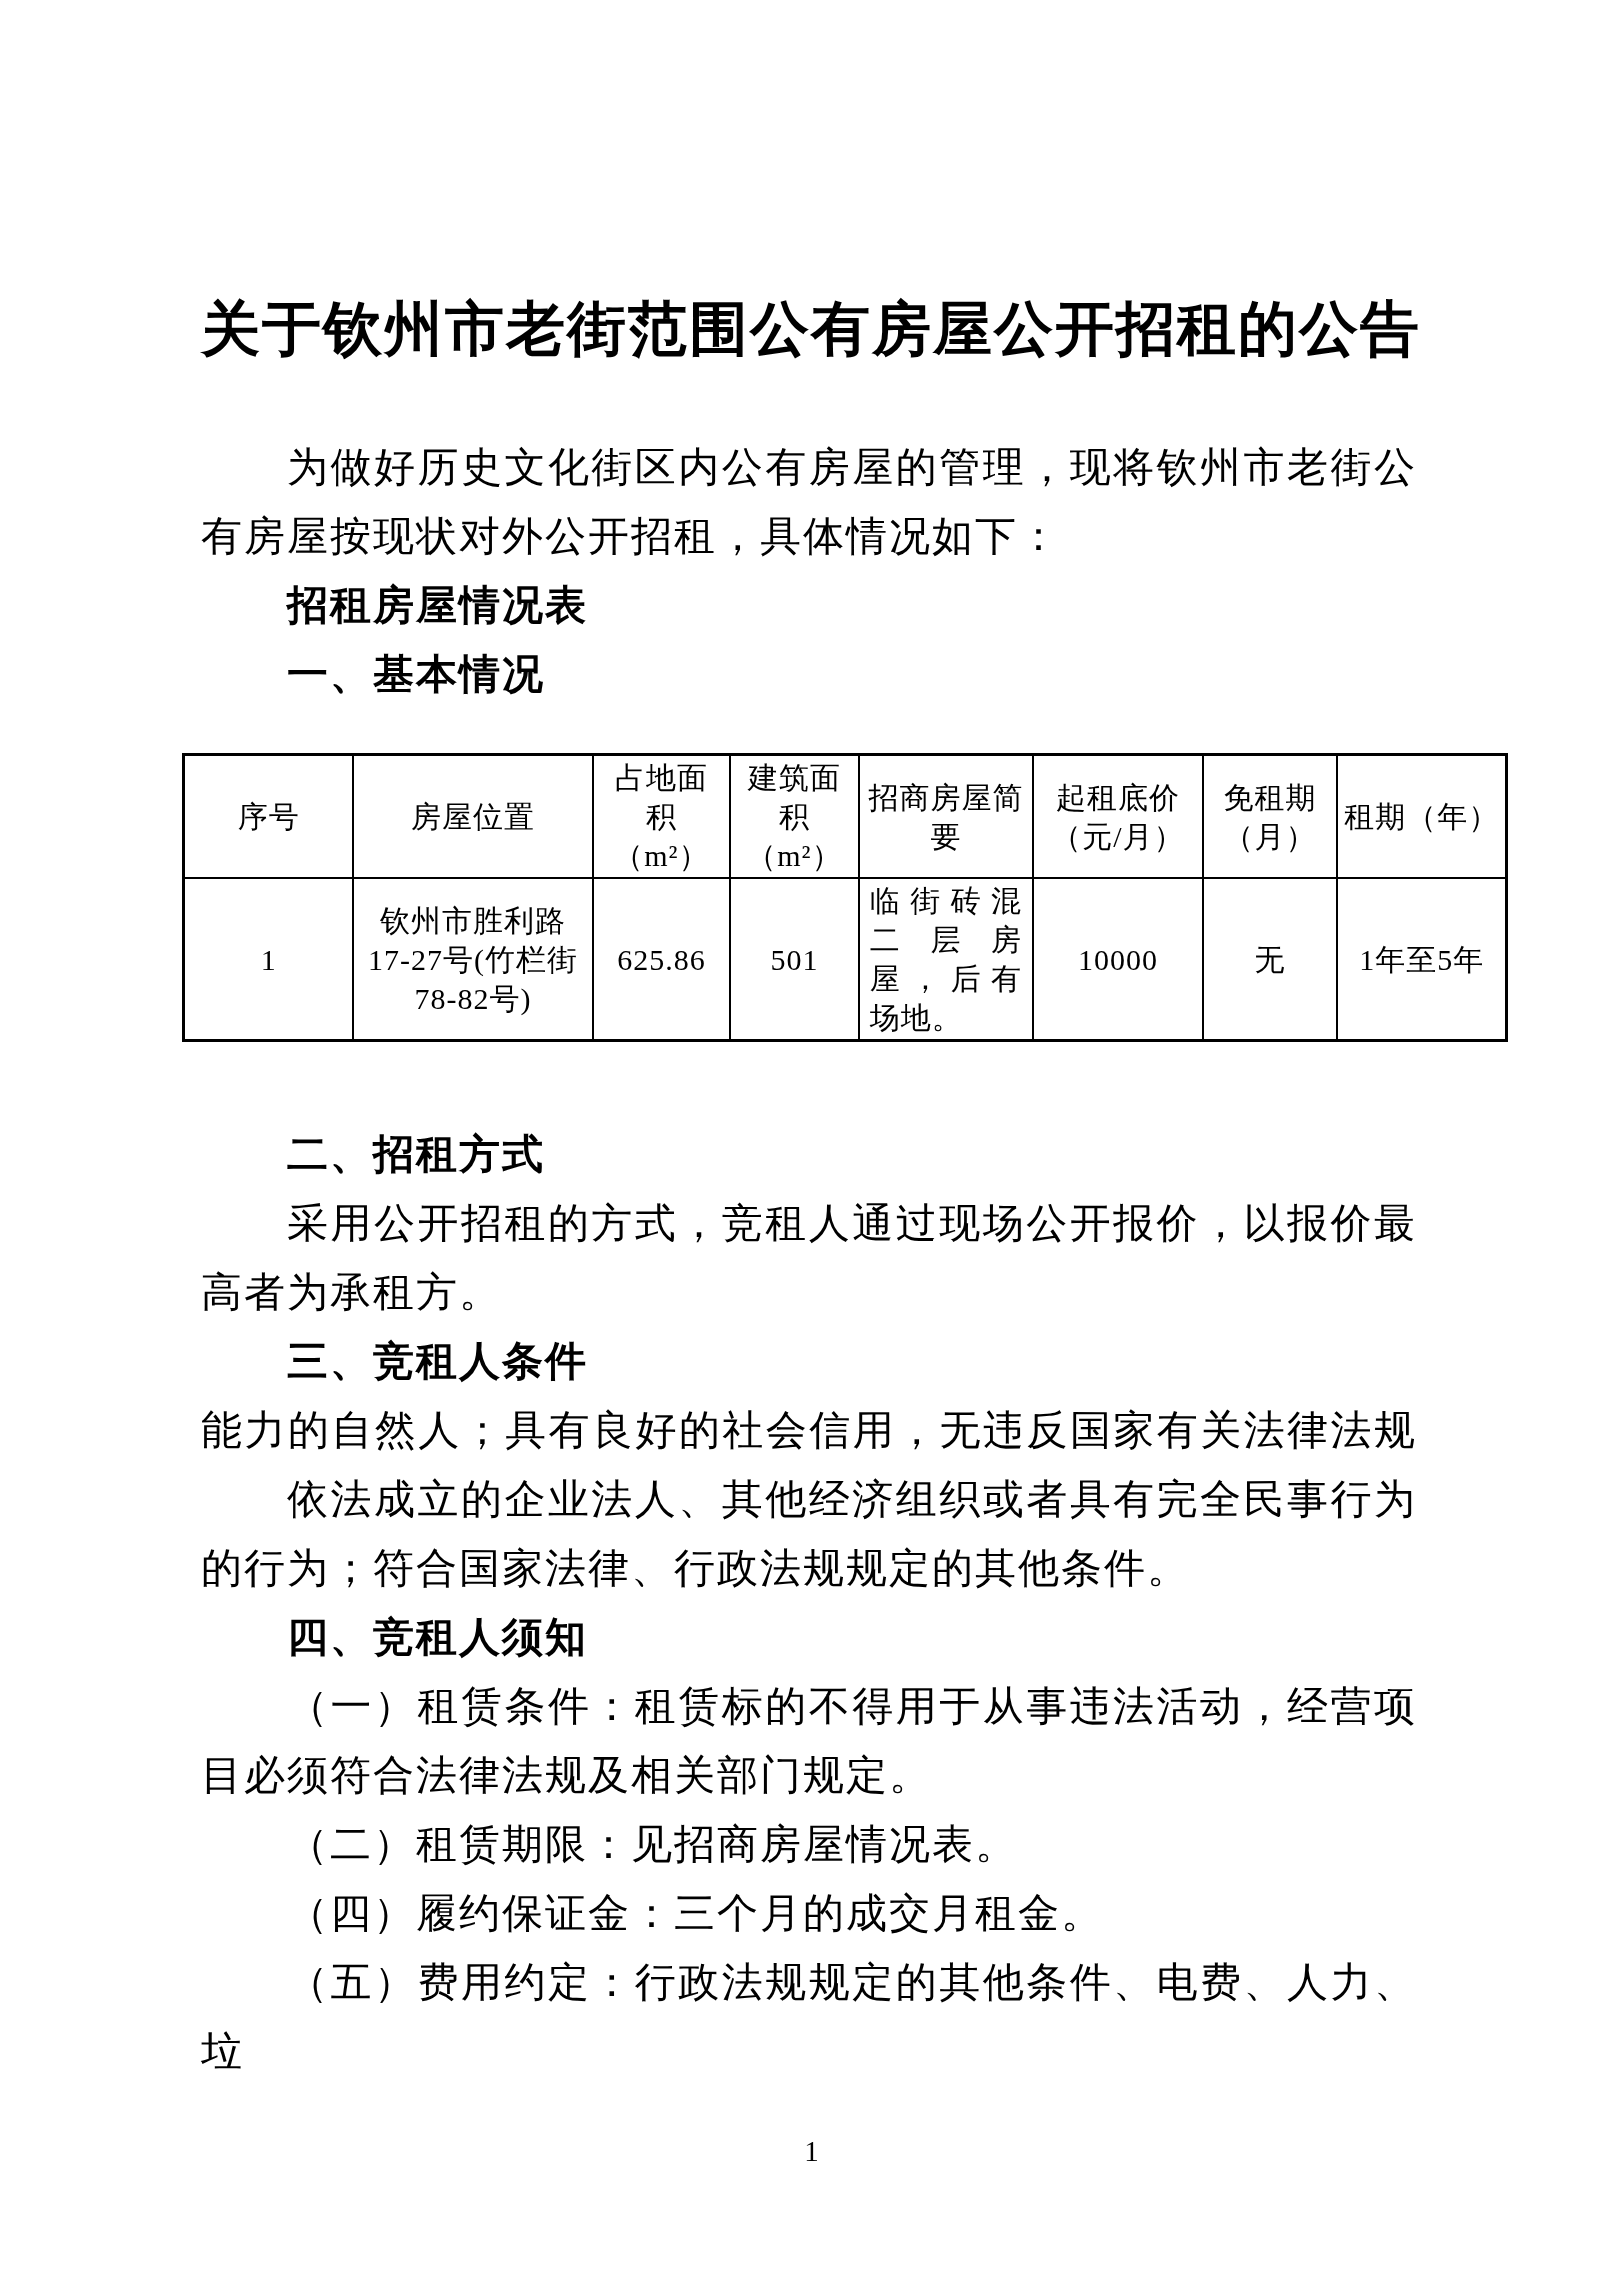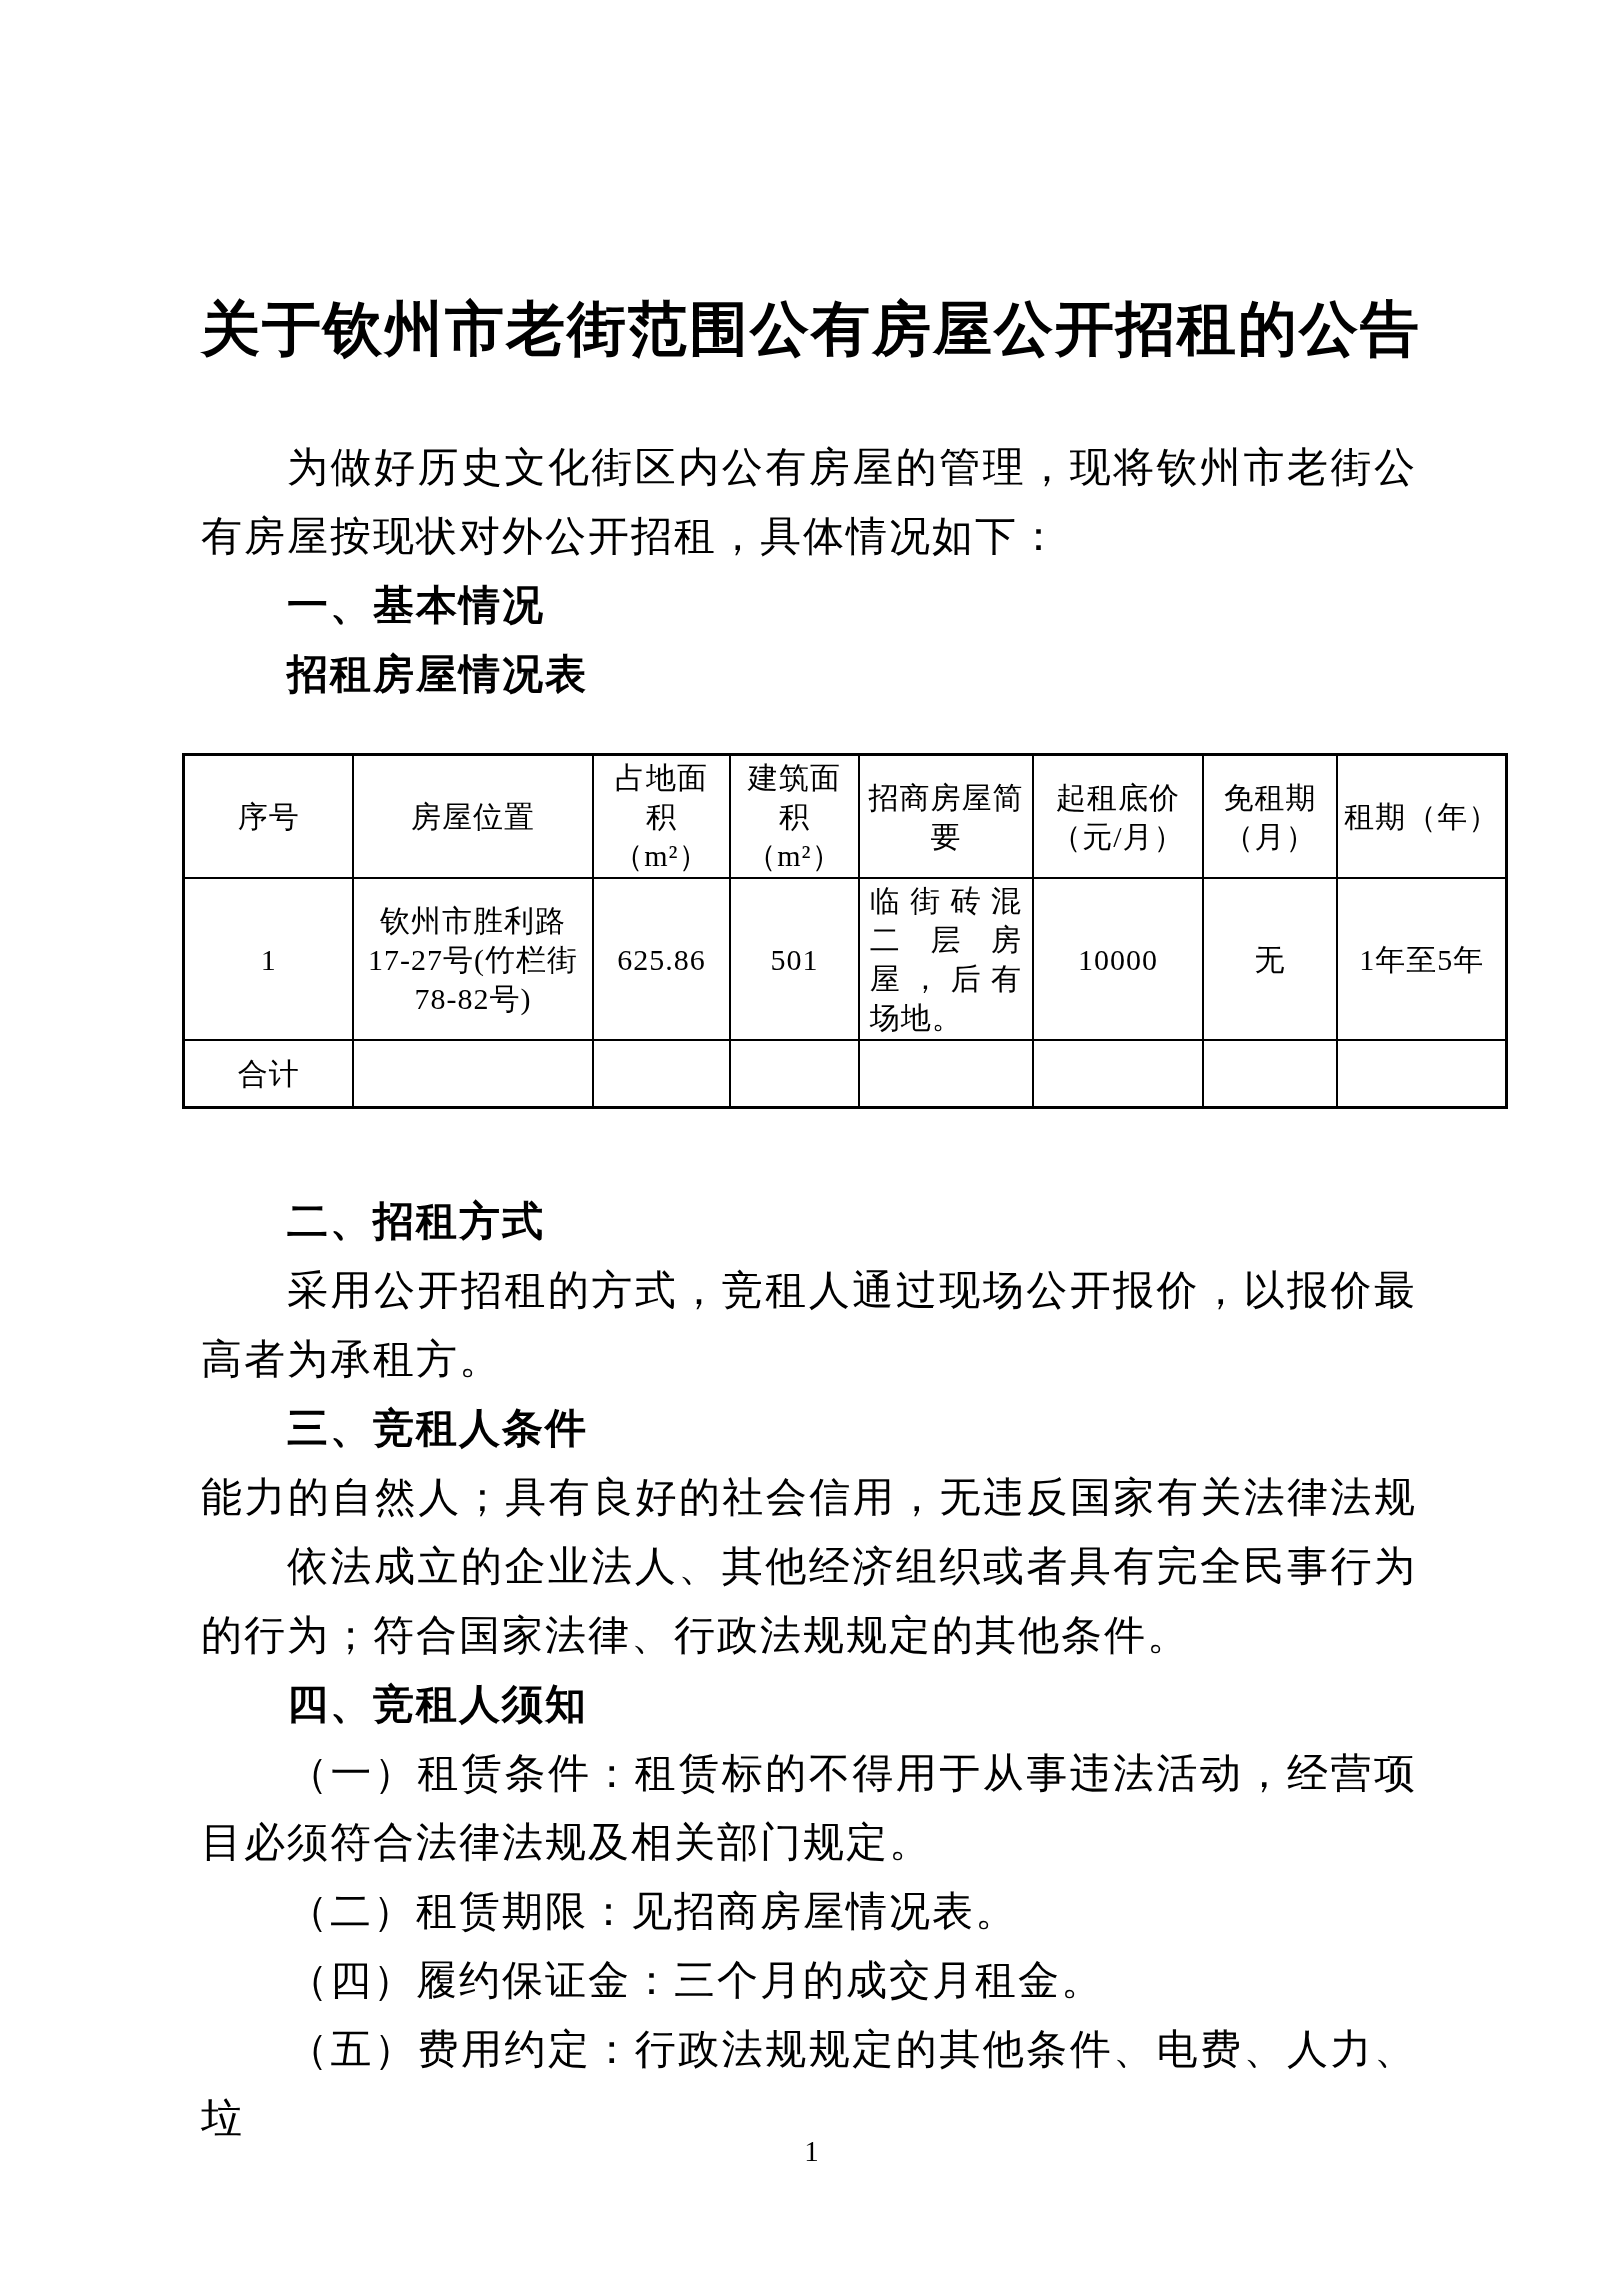--- a/index.html
+++ b/index.html
@@ -76,22 +76,22 @@
 
 <div class="page">
 
   <div class="title">关于钦州市老街范围公有房屋公开招租的公告</div>
 
   <div class="intro">
     <div class="line indent jl">为做好历史文化街区内公有房屋的管理，现将钦州市老街公</div>
     <div class="line">有房屋按现状对外公开招租，具体情况如下：</div>
   </div>
 
+  <div class="heading">招租房屋情况表</div>
   <div class="heading">一、基本情况</div>
-  <div class="heading">招租房屋情况表</div>
 
   <table class="doc-table">
     <colgroup>
       <col style="width:169px">
         <col style="width:240px">
         <col style="width:137px">
         <col style="width:129px">
       <col style="width:174px">
         <col style="width:170px">
         <col style="width:134px">
@@ -113,30 +113,20 @@
       <tr class="data-row">
         <td>1</td>
         <td>钦州市胜利路17-27号(竹栏街78-82号)</td>
         <td>625.86</td>
         <td>501</td>
         <td class="brief-cell">临街砖混二层房屋，后有场地。</td>
         <td>10000</td>
         <td>无</td>
         <td>1年至5年</td>
       </tr>
-      <tr class="total-row">
-        <td>合计</td>
-        <td></td>
-        <td></td>
-        <td></td>
-        <td></td>
-        <td></td>
-        <td></td>
-        <td></td>
-      </tr>
     </tbody>
   </table>
 
   <div class="heading gap-top">二、招租方式</div>
   <div>
     <div class="line indent jl">采用公开招租的方式，竞租人通过现场公开报价，以报价最</div>
     <div class="line">高者为承租方。</div>
   </div>
 
   <div class="heading">三、竞租人条件</div>

